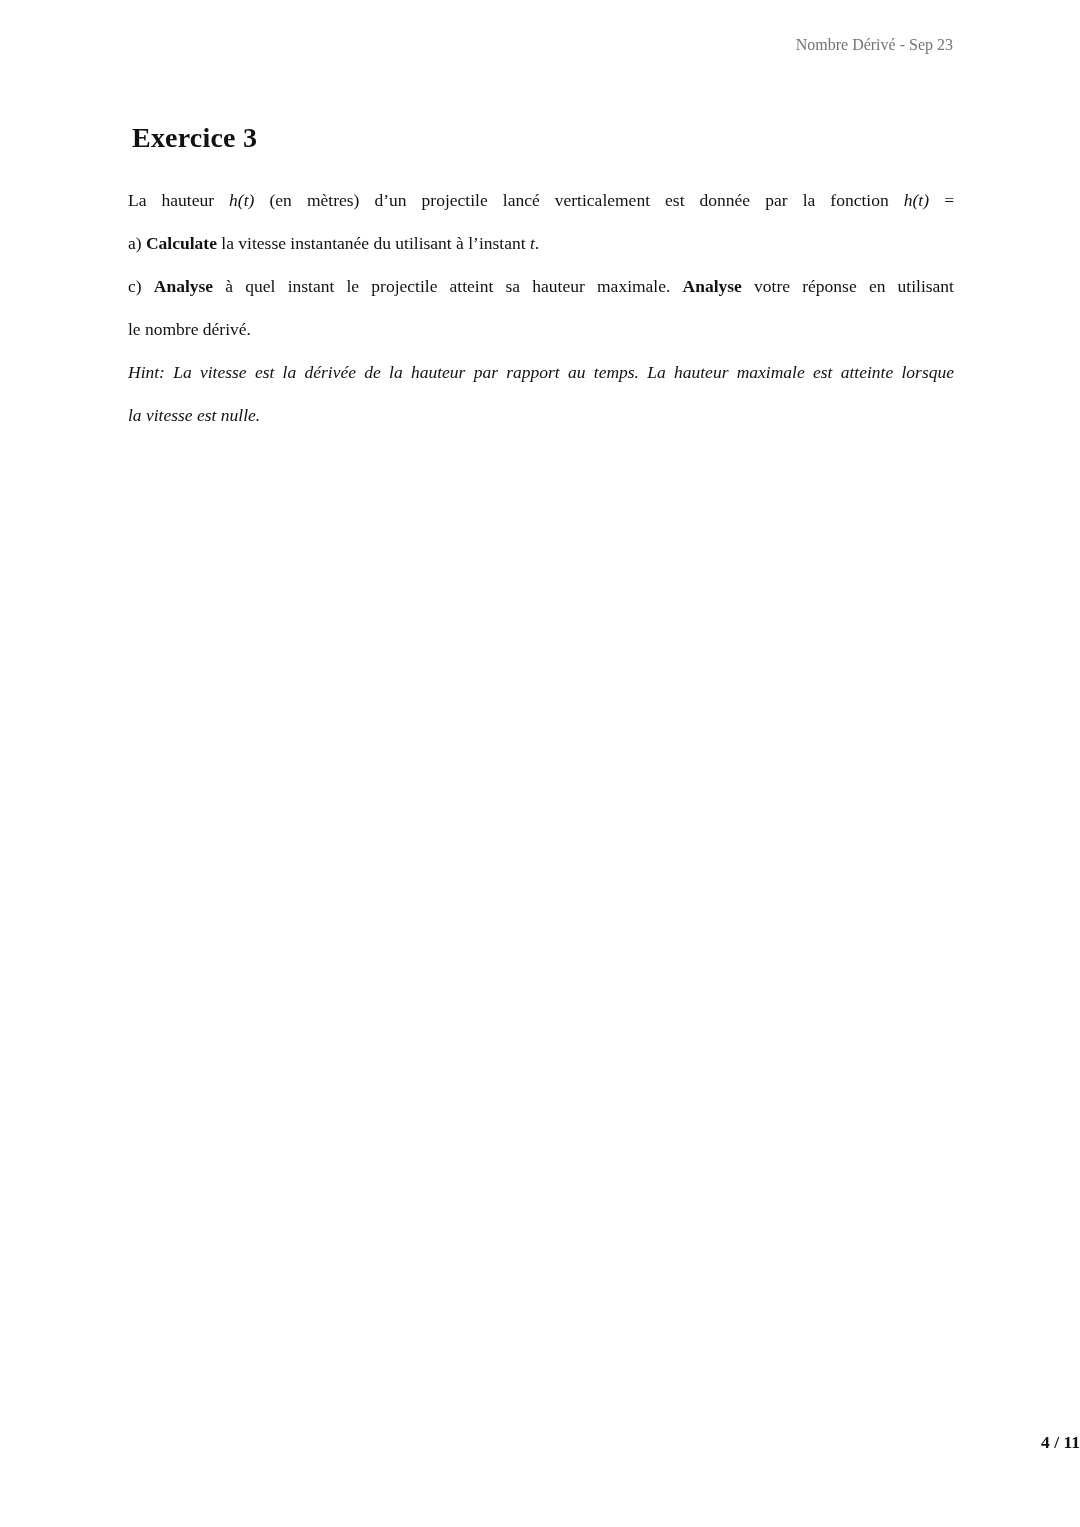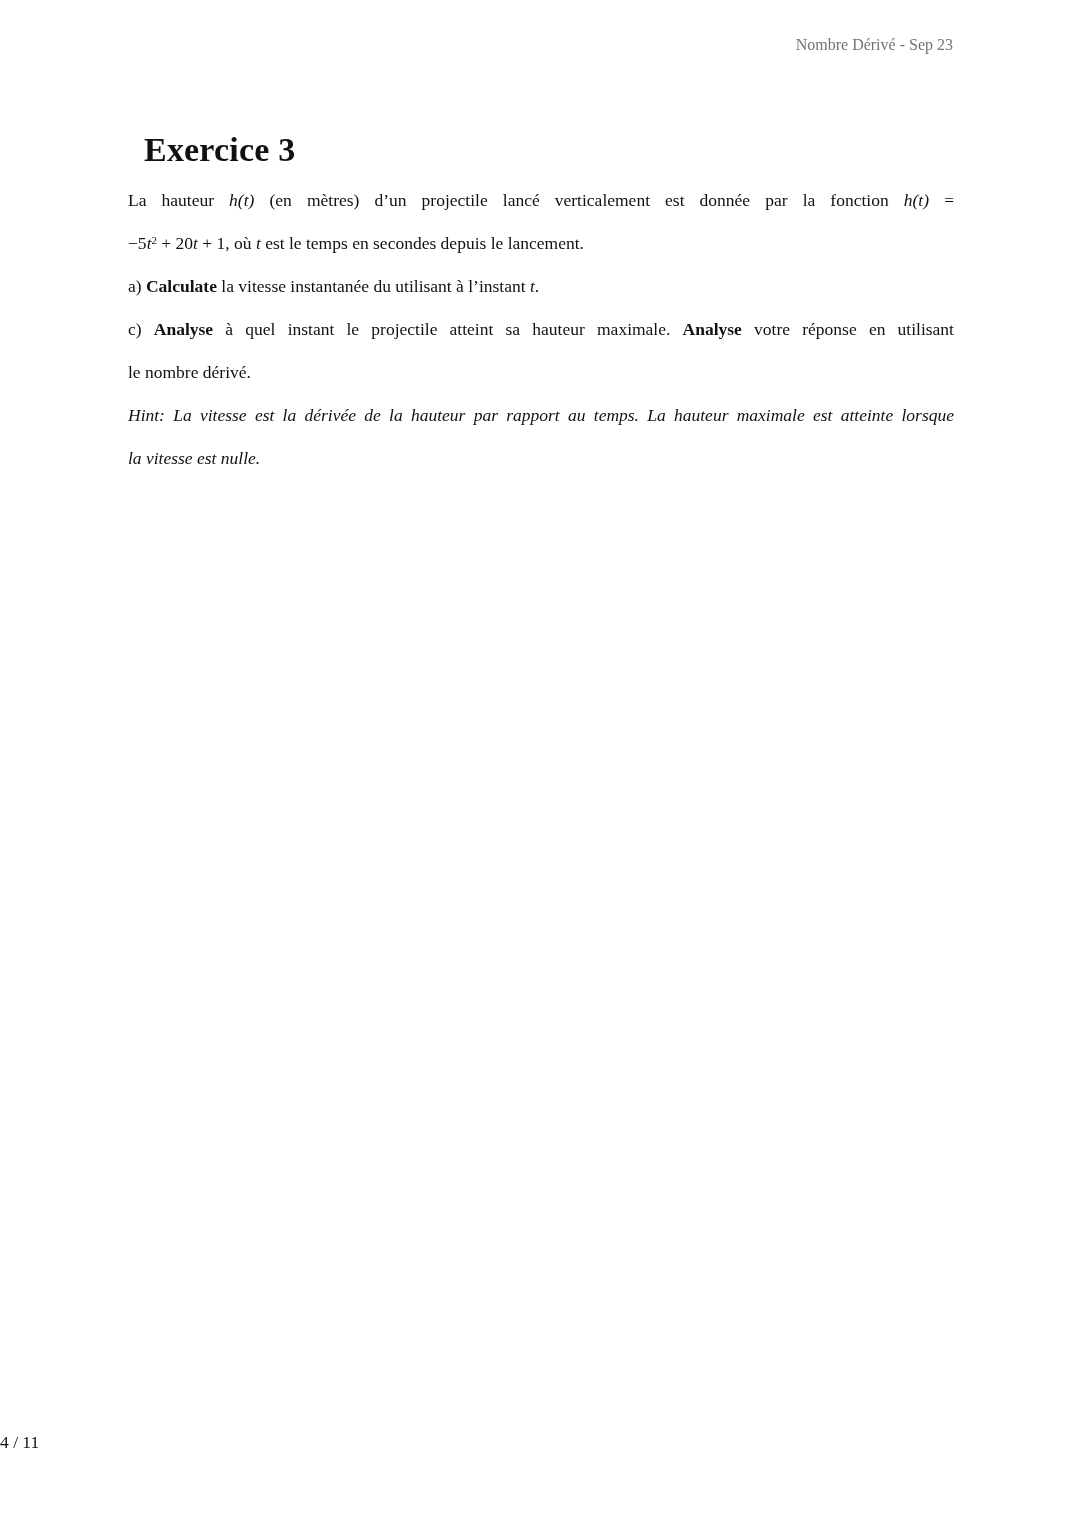--- a/index.html
+++ b/index.html
@@ -50,43 +50,41 @@
   .sup {
     font-size: 0.62em;
     vertical-align: 0.5em;
     line-height: 0;
   }
   .footer-center {
     position: absolute;
     top: 1429px;
     left: 0;
     width: 100%;
-    text-align: left;
+    text-align: right;
     font-size: 17.5px;
     line-height: 27px;
+    font-weight: bold;
   }
 </style>
 </head>
 <body>
 
 <div class="page">
 
   <div class="header-right">Nombre Dérivé - Sep 23</div>
 
-  <h2 class="exercise-title" style="margin:16px; padding:0; font-size:34px;">Exercice 3</h2>
+  <h2 class="exercise-title" style="margin:4px; padding:0; font-size:28px;">Exercice 3</h2>
 
   <div class="body-block">
 
     <div class="line jf">
       <span class="seg">La hauteur </span><span class="seg i">h(t)</span><span class="seg"> (en mètres) d’un projectile lancé verticalement est donnée par la fonction </span><span class="seg i">h(t)</span><span class="seg"> =</span>
     </div>
 
-    <div class="line">
-      <span class="seg">−5</span><span class="seg i">t</span><span class="seg sup">2</span><span class="seg"> + 20</span><span class="seg i">t</span><span class="seg"> + 1, où </span><span class="seg i">t</span><span class="seg"> est le temps en secondes depuis le lancement.</span>
-    </div>
 
     <div class="line">
       <span class="seg">a) </span><span class="seg b">Calculate</span><span class="seg"> la vitesse instantanée du utilisant à l’instant </span><span class="seg i">t</span><span class="seg">.</span>
     </div>
 
 
     <div class="line jf">
       <span class="seg">c) </span><span class="seg b">Analyse</span><span class="seg"> à quel instant le projectile atteint sa hauteur maximale. </span><span class="seg b">Analyse</span><span class="seg"> votre réponse en utilisant</span>
     </div>
 

